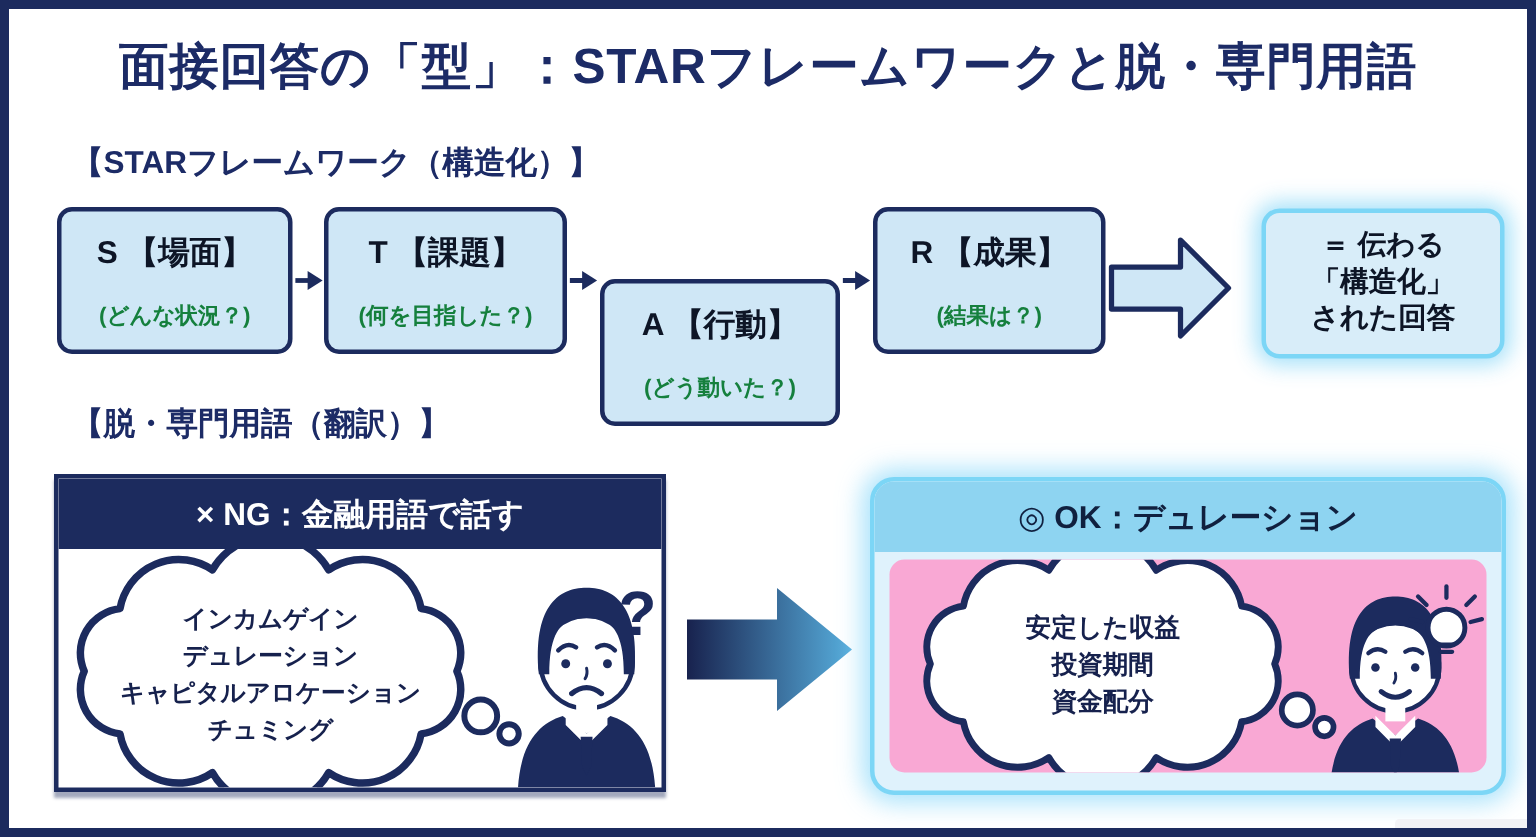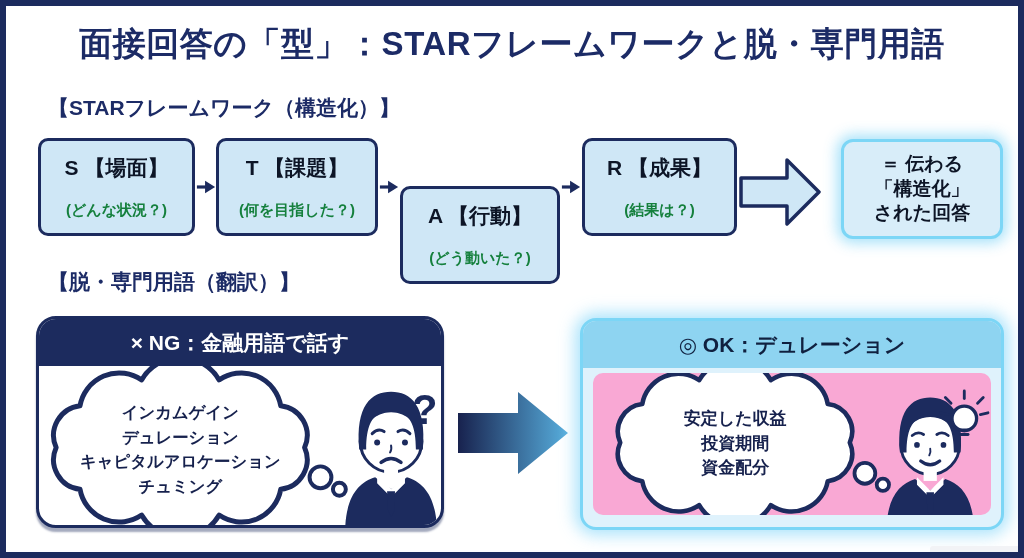--- a/index.html
+++ b/index.html
@@ -33,21 +33,21 @@
   .big-arrow{position:absolute;left:732px;top:146px;width:86px;height:80px;}
   .result-box{
     position:absolute;left:818px;top:133px;width:162px;height:100px;box-sizing:border-box;
     background:#d8edf9;border:3px solid #7cd6f6;border-radius:12px;
     box-shadow:0 0 14px 4px rgba(150,220,248,.85);
     display:flex;flex-direction:column;align-items:center;justify-content:center;
     font-size:19px;font-weight:800;color:#0d1526;line-height:1.3;white-space:nowrap;margin-left:17px;
   }
   .ng-box{
     position:absolute;left:30px;top:310px;width:408px;height:212px;box-sizing:border-box;
-    border:3px solid #1c2b5e;border-radius:20px;background:#fff;overflow:hidden;
+    border:3px solid #1c2b5e;border-radius:0;background:#fff;overflow:hidden;
     box-shadow:0 4px 2px rgba(25,40,90,.4);
   }
   .ng-header{
     height:47px;background:#1c2b5e;color:#fff;display:flex;align-items:center;justify-content:center;
     font-size:21px;font-weight:800;white-space:nowrap;
   }
   .ng-body{width:402px;height:159px;}
   .mid-arrow{position:absolute;left:452px;top:384px;width:114px;height:86px;}
   .ok-box{
     position:absolute;left:574px;top:312px;width:424px;height:212px;box-sizing:border-box;

